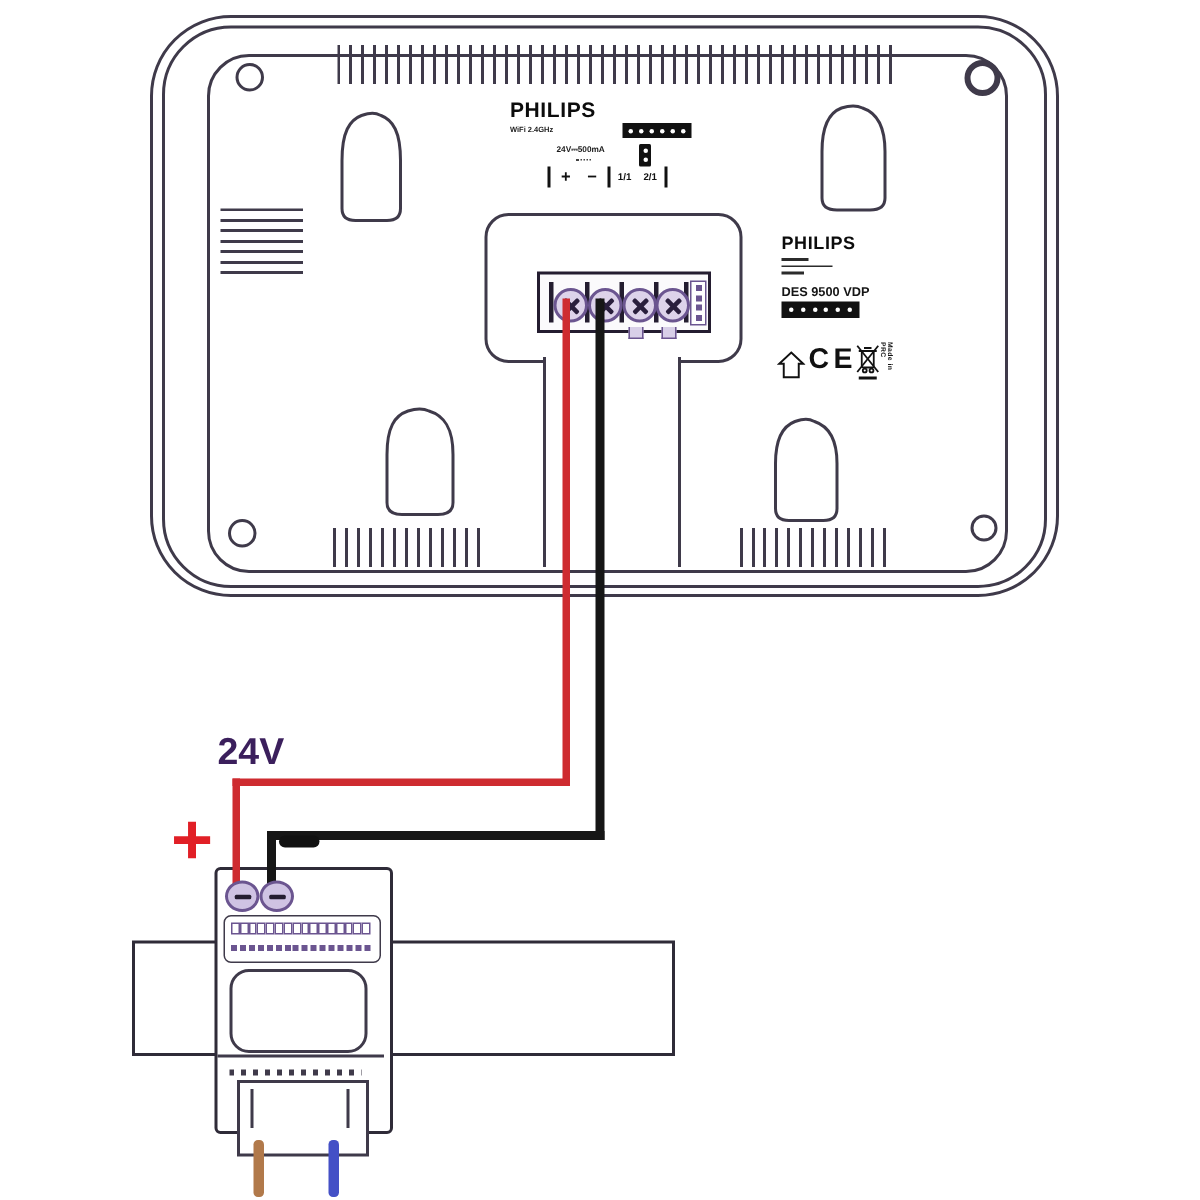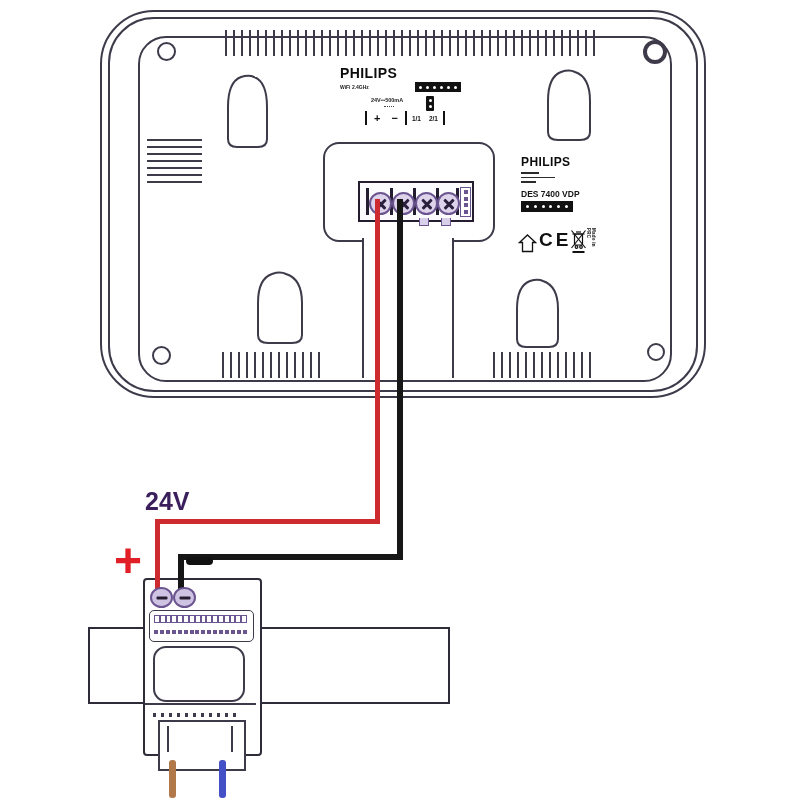--- a/index.html
+++ b/index.html
@@ -113,21 +113,21 @@
     <span class="lb"></span>
     <span style="font-size:6.5px;font-weight:800;margin:0 8px 0 5px;">1/1</span>
     <span style="font-size:6.5px;font-weight:800;margin-right:5px;">2/1</span>
     <span class="lb"></span>
   </div>
 
   <div class="abs brand" style="left:521px;top:155px;font-size:12px;">PHILIPS</div>
   <div class="abs fineline" style="left:521px;top:172px;width:18px;"></div>
   <div class="abs fineline" style="left:521px;top:176.5px;width:34px;"></div>
   <div class="abs fineline" style="left:521px;top:181px;width:15px;"></div>
-  <div class="abs" style="left:521px;top:189px;font-size:8.5px;font-weight:800;color:#151515;">DES 7400 VDP</div>
+  <div class="abs" style="left:521px;top:189px;font-size:8.5px;font-weight:800;color:#151515;">DES 9500 VDP</div>
   <div class="abs dot-badge" style="left:521px;top:201px;width:52px;height:11px;">
     <b></b>
       <b></b>
       <b></b>
       <b></b>
       <b></b>
       <b></b>
   </div>
 
   <svg class="abs" style="left:518px;top:233px;" width="19" height="20" viewBox="0 0 19 20" fill="none" stroke="#111" stroke-width="1.3">

